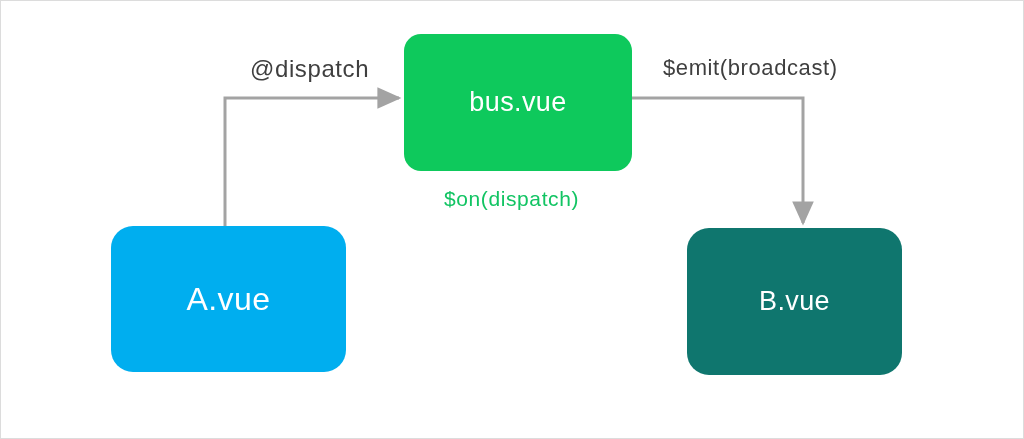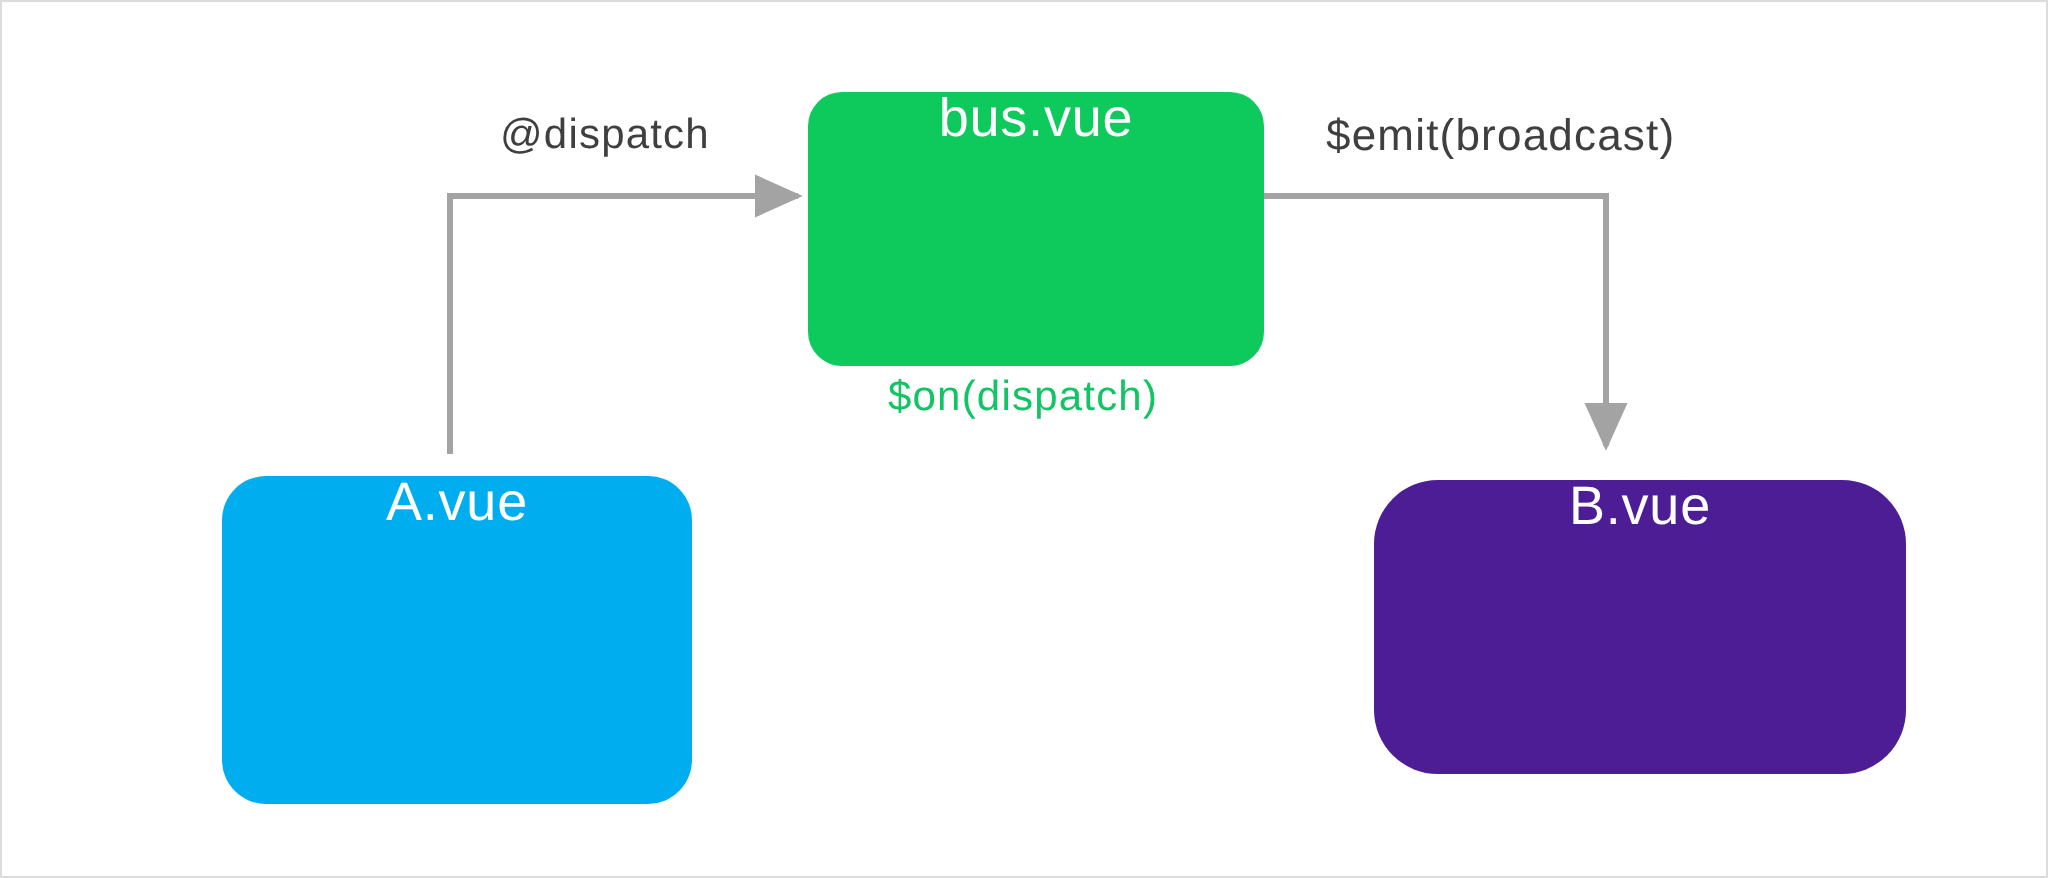--- a/index.html
+++ b/index.html
@@ -15,58 +15,58 @@
     border: 1px solid #dcdcdc;
     box-sizing: border-box;
     overflow: hidden;
     font-family: "Liberation Sans", "DejaVu Sans", sans-serif;
   }
 
   
   .node {
     position: absolute;
     display: flex;
+    align-items: center;
     justify-content: center;
     box-sizing: border-box;
     color: #ffffff;
     font-weight: 400;
     letter-spacing: 0.4px;
     user-select: none;
-    margin-top: 12px;
   }
   .node-label {
     display: block;
     line-height: 1;
   }
 
   #node-bus {
     left: 403px;
     top: 33px;
     width: 228px;
     height: 137px;
     background: #0ec95c;
     border-radius: 17px;
     font-size: 27px;
   }
   #node-a {
     left: 110px;
     top: 225px;
     width: 235px;
-    height: 164px;
+    height: 146px;
     background: #00aeef;
     border-radius: 22px;
-    font-size: 27px;
+    font-size: 32px;
   }
   #node-b {
     left: 686px;
     top: 227px;
-    width: 266px;
+    width: 215px;
     height: 147px;
-    background: #4c1d95;
-    border-radius: 32px;
+    background: #0f766e;
+    border-radius: 22px;
     font-size: 27px;
   }
 
   
   #connectors {
     position: absolute;
     left: 0;
     top: 0;
     width: 1024px;
     height: 439px;
@@ -76,21 +76,21 @@
   
   .edge-label {
     position: absolute;
     white-space: nowrap;
     line-height: 1;
     user-select: none;
   }
   #label-dispatch {
     left: 249px;
     top: 56px;
-    font-size: 21px;
+    font-size: 24px;
     color: #3f3f3f;
     letter-spacing: 0.6px;
   }
   #label-emit {
     left: 662px;
     top: 56px;
     font-size: 22px;
     color: #3f3f3f;
     letter-spacing: 0.6px;
   }

